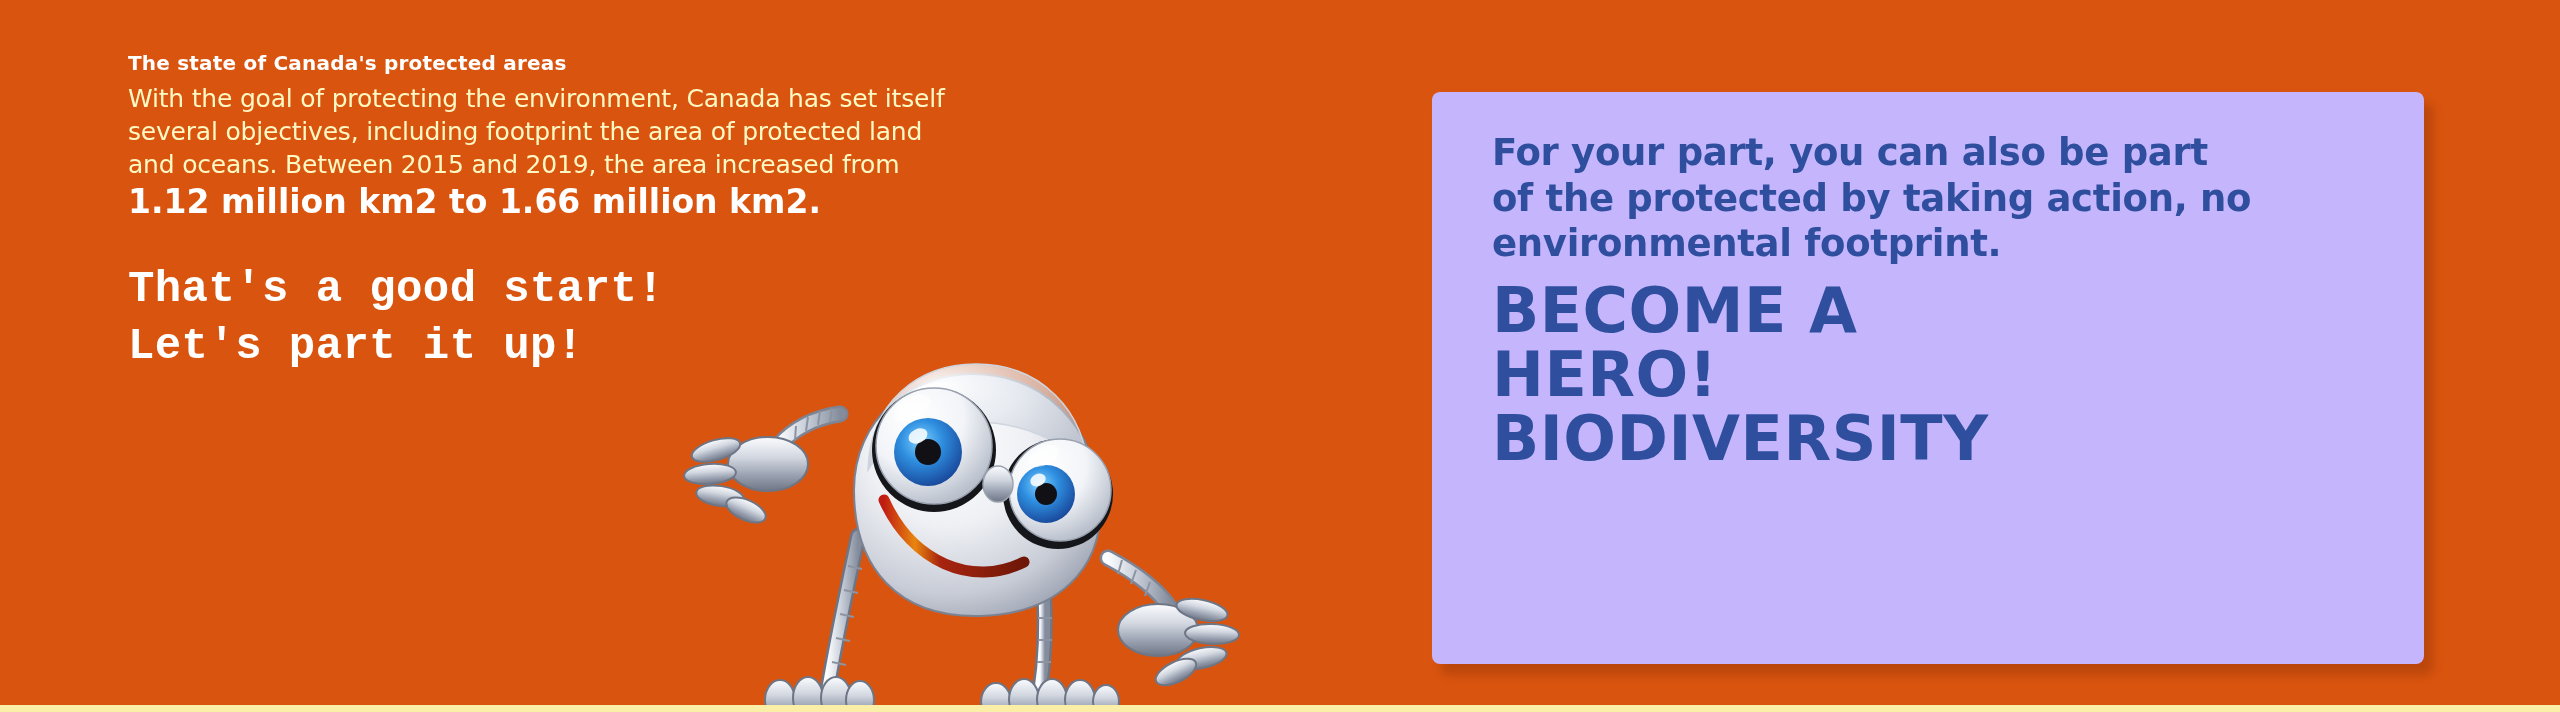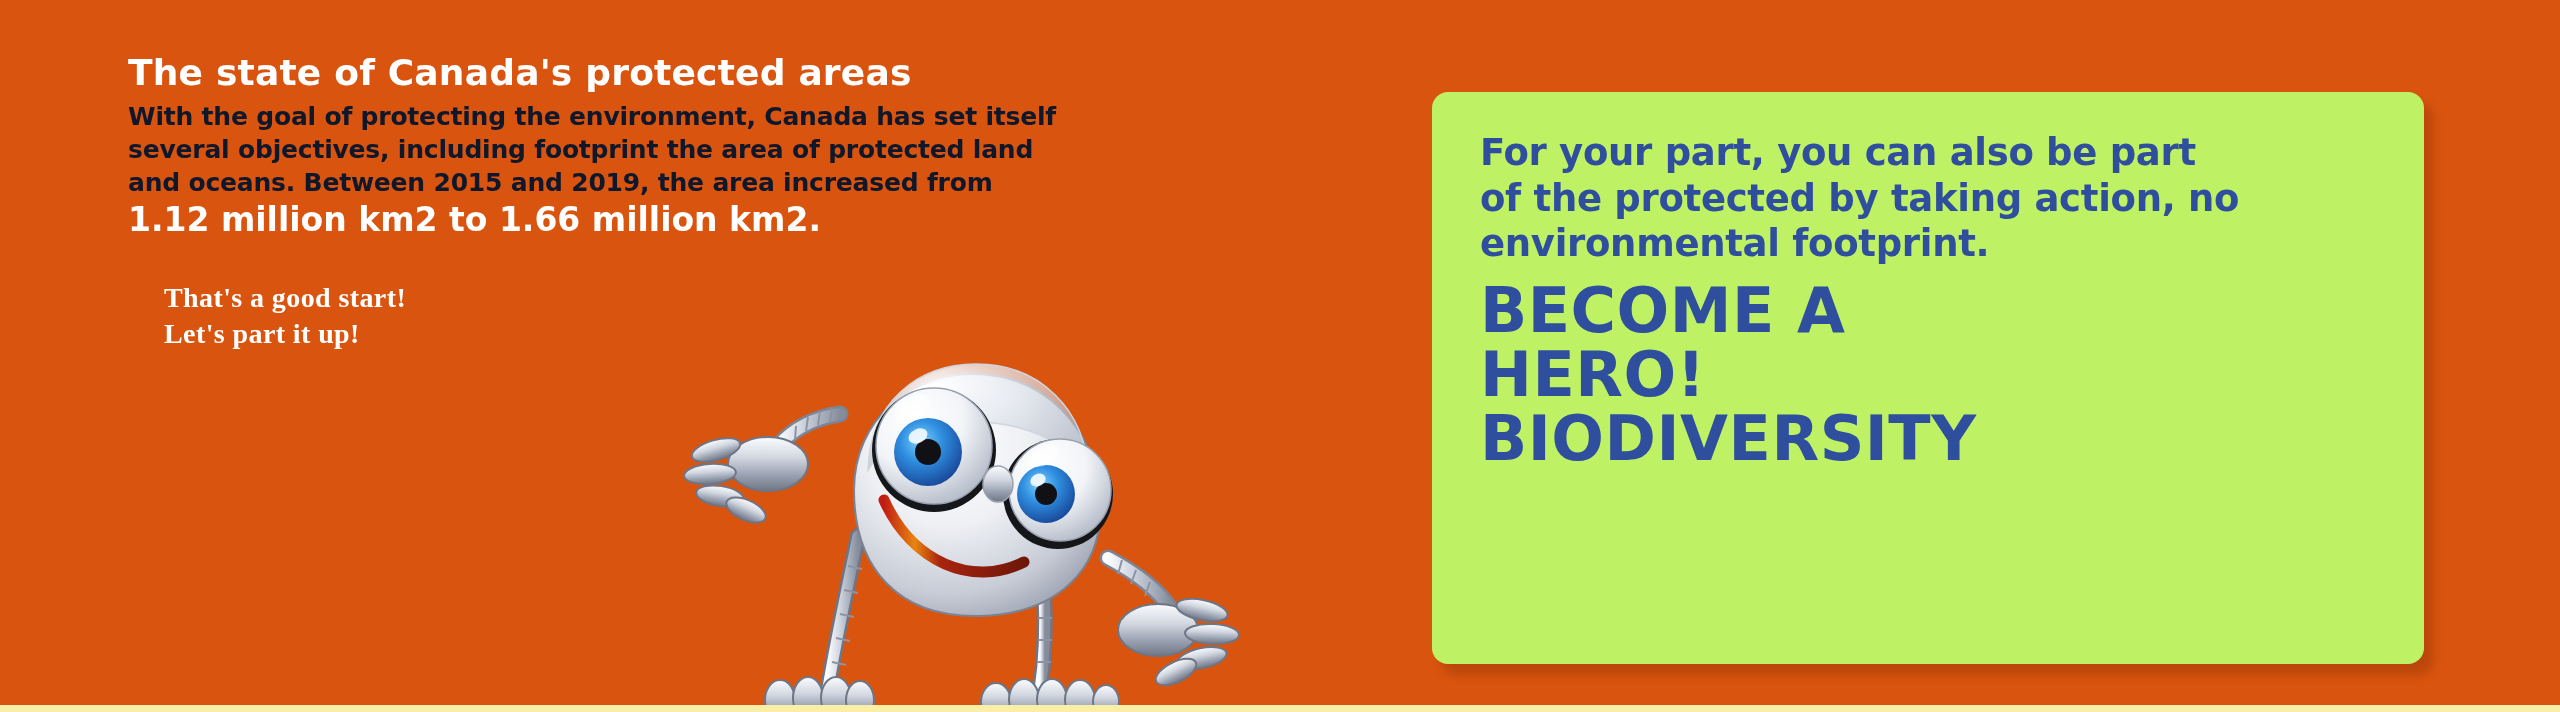--- a/index.html
+++ b/index.html
@@ -38,73 +38,72 @@
   #left-col {
     position: absolute;
     left: 128px;
     top: 52px;
     width: 1120px;
   }
 
   .hdr {
     font-family: "DejaVu Sans", sans-serif;
     font-weight: bold;
-    font-size: 36px;
+    font-size: 20px;
     letter-spacing: 0.2px;
     color: #ffffff;
     line-height: 1.18;
     white-space: nowrap;
   }
 
   .body-line {
     font-family: "DejaVu Sans", sans-serif;
-    font-weight: bold;
+    font-weight: normal;
     font-size: 25px;
-    color: #0f172a;
+    color: #fef9c3;
     line-height: 1.32;
     letter-spacing: -0.2px;
     white-space: nowrap;
   }
 
   #body-lines { margin-top: 6px; }
 
   .stat-line {
     font-family: "DejaVu Sans", sans-serif;
     font-weight: bold;
     font-size: 33px;
     color: #ffffff;
     line-height: 1.3;
     letter-spacing: 0px;
     white-space: nowrap;
   }
 
   #cta-block { margin-top: 38px; }
 
   .cta-line {
-    font-family: Liberation Serif, serif;
-    font-weight: bold;
-    font-size: 28px;
+    font-family: Liberation Mono, monospace;
+    font-weight: bold;
+    font-size: 44px;
     color: #ffffff;
     line-height: 1.28;
     letter-spacing: 0.4px;
     white-space: nowrap;
-    margin-left: 36px;
   }
 
   
   #card {
     position: absolute;
     left: 1432px;
     top: 92px;
     width: 992px;
     height: 572px;
-    background: #bef264;
-    border-radius: 16px;
+    background: #c4b5fd;
+    border-radius: 8px;
     box-shadow: 9px 11px 10px rgba(120, 40, 8, 0.30);
-    padding: 38px 46px 0 48px;
+    padding: 38px 46px 0 60px;
   }
 
   .card-line {
     font-family: "DejaVu Sans", sans-serif;
     font-weight: bold;
     font-size: 37px;
     color: #2f4f9e;
     line-height: 1.23;
     letter-spacing: -0.3px;
     white-space: nowrap;

